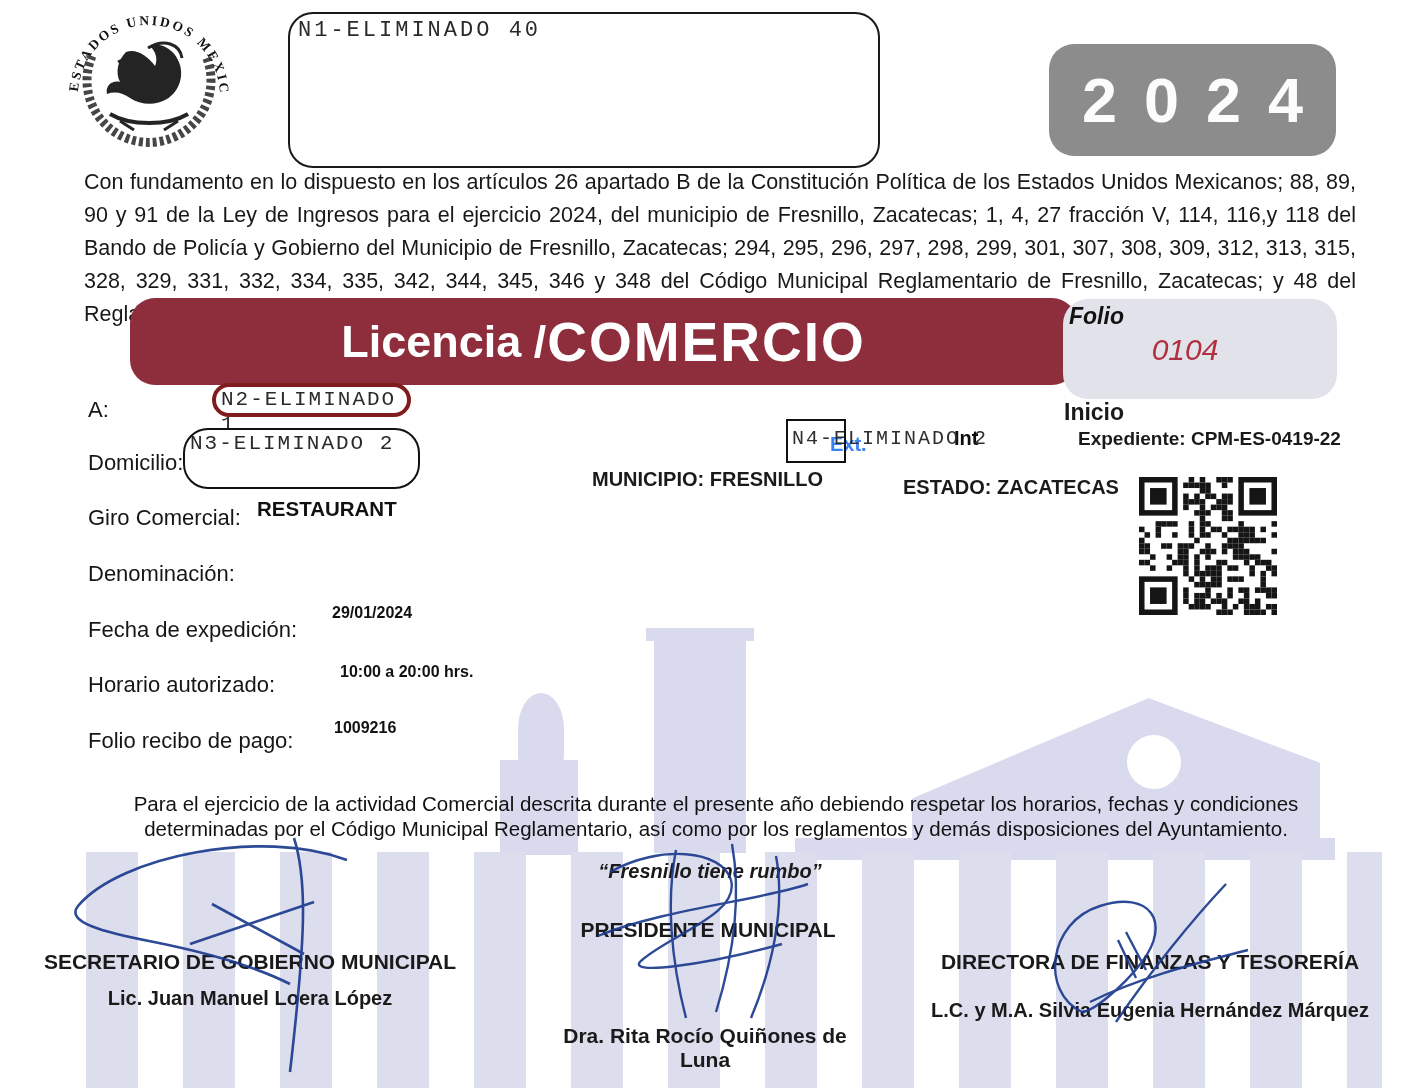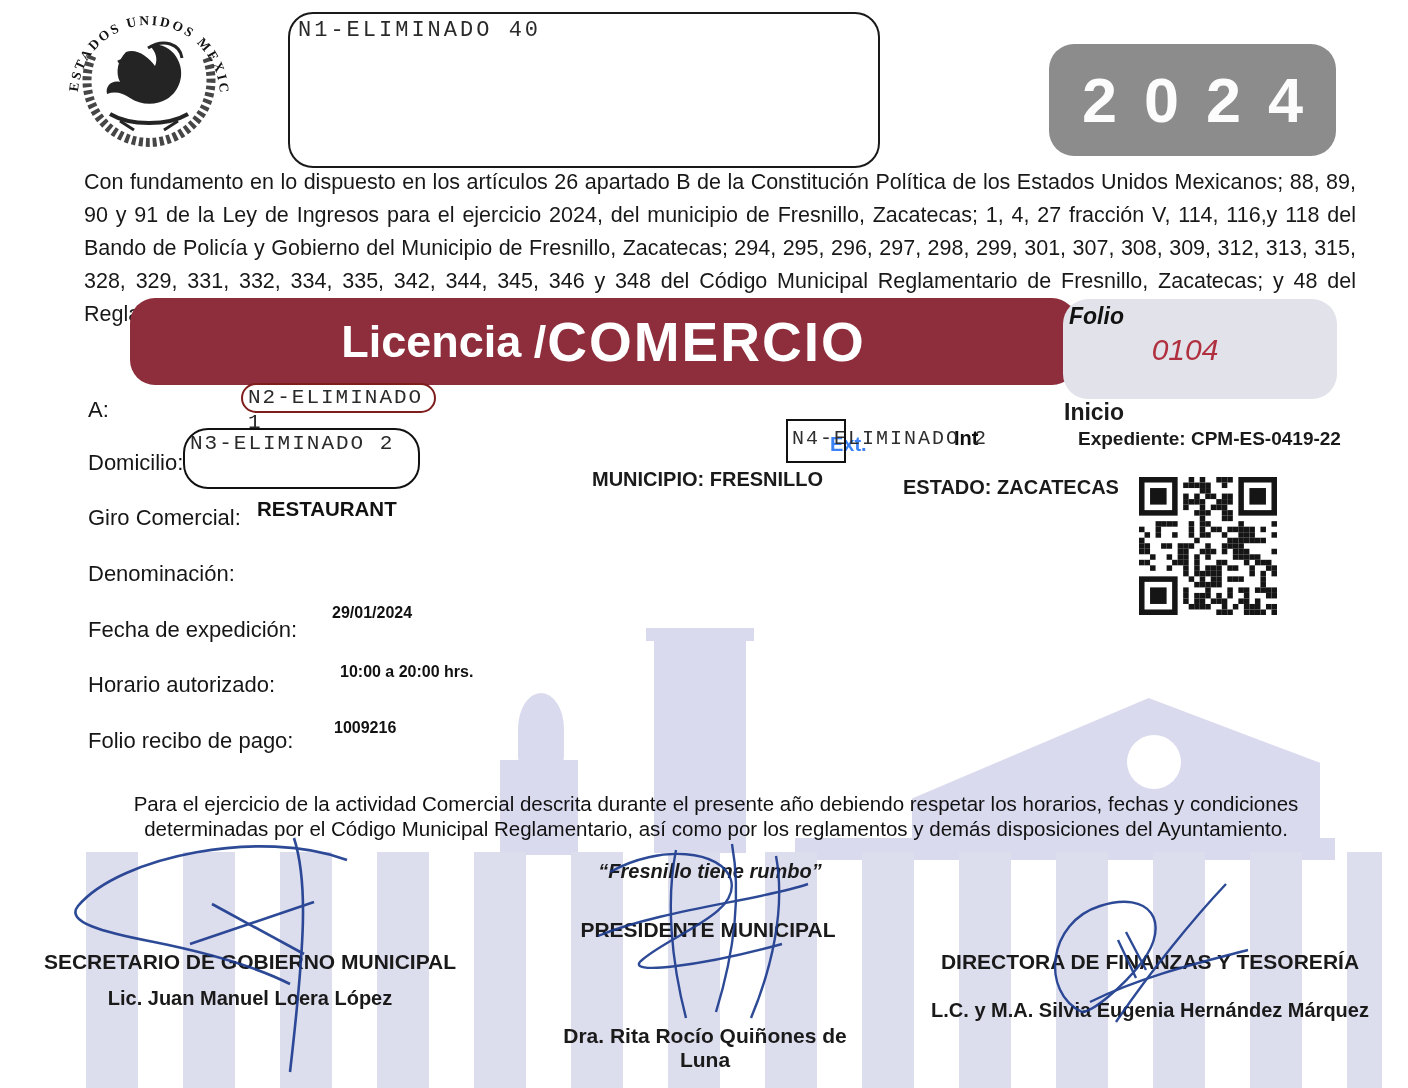--- a/index.html
+++ b/index.html
@@ -38,22 +38,22 @@
   .folio-box{left:1063px;top:299px;width:274px;height:100px;background:#e2e3ea;font-style:italic;}
   .folio-label{position:absolute;left:6px;top:4px;font-size:23px;font-weight:bold;color:#121212;}
   .folio-value{position:absolute;left:0;right:30px;top:34px;text-align:center;
     font-size:30px;color:#b0303f;}
   .inicio{left:1064px;top:399px;font-size:23px;font-weight:bold;}
   .expediente{left:1078px;top:428px;font-size:19px;font-weight:bold;}
 
   
   .flabel{font-size:22px;color:#161616;}
   .fvalue{font-size:16px;font-weight:bold;color:#111;}
-  .n2-box{left:212px;top:383px;width:186px;height:26px;border:2px solid #7f1d1d;
-    font-size:21px;letter-spacing:2px;line-height:25px;padding-left:5px;color:#2a2a2a;margin-left:29px;}
+  .n2-box{left:212px;top:383px;width:186px;height:26px;border:4px solid #7f1d1d;
+    font-size:21px;letter-spacing:2px;line-height:25px;padding-left:5px;color:#2a2a2a;}
   .n3-box{left:183px;top:428px;width:228px;height:55px;border:2px solid #111;
     font-size:21px;letter-spacing:2px;padding:2px 0 0 5px;color:#2a2a2a;}
   .n4-wrap{left:790px;top:419px;width:230px;height:42px;}
   .n4-text{position:absolute;left:2px;top:8px;font-size:20px;letter-spacing:2px;color:#2e2e2e;}
   .n4-frame{position:absolute;left:-4px;top:0;width:56px;height:40px;border:2px solid #111;}
   .ext-label{position:absolute;left:40px;top:14px;font-size:20px;font-weight:bold;color:#3b82f6;}
   .int-label{position:absolute;left:164px;top:8px;font-size:20px;font-weight:bold;color:#0d0d0d;}
   .muni{left:592px;top:468px;font-size:20px;font-weight:bold;}
   .edo{left:903px;top:476px;font-size:20px;font-weight:bold;}
 

